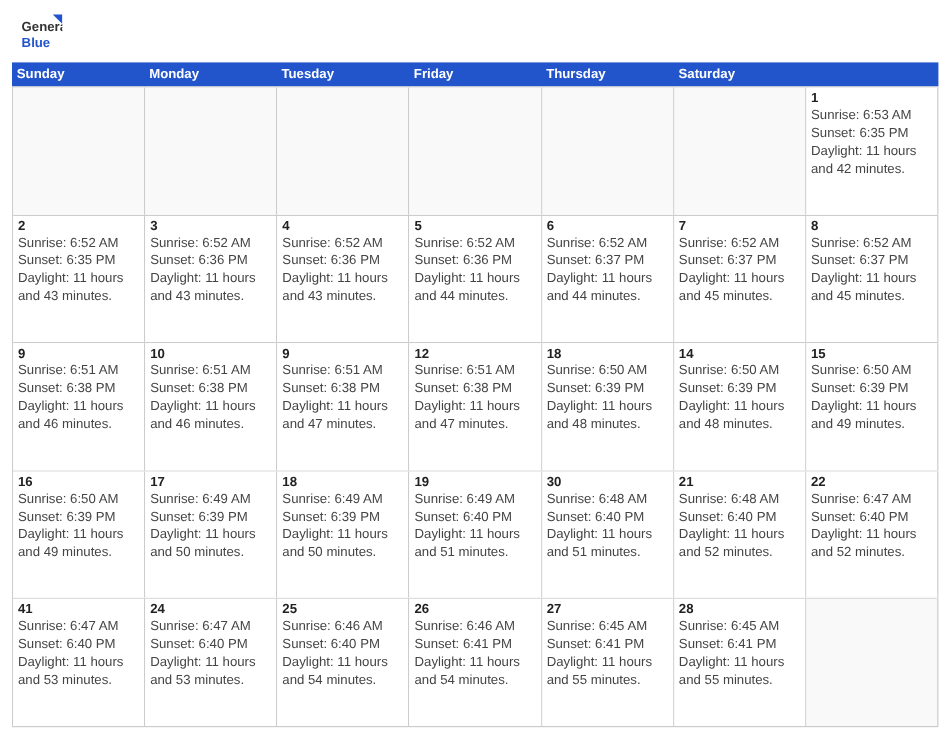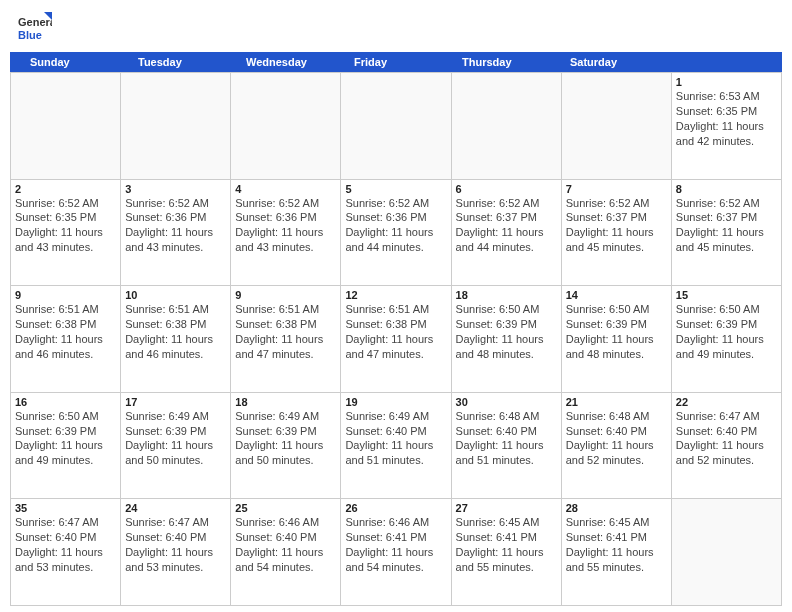--- a/index.html
+++ b/index.html
@@ -43,21 +43,20 @@
     .calendar {
       flex: 1;
       display: flex;
       flex-direction: column;
       padding: 0 10px 6px 10px;
     }
     .cal-header {
       display: grid;
       grid-template-columns: repeat(7, 1fr);
       background: #2255cc;
-      padding-left: 16px;
     }
     .cal-header-cell {
       color: #fff;
       font-size: 11px;
       font-weight: bold;
       padding: 4px 4px;
       text-align: left;
     }
     .cal-body {
       flex: 1;
@@ -112,22 +111,22 @@
 </div>
     <div class="title-block">
       <div class="month-year"></div>
       <div class="location"></div>
     </div>
   </div>
 
   <div class="calendar">
     <div class="cal-header" id="cal-header">
         <div class="cal-header-cell">Sunday</div>
+        <div class="cal-header-cell">Monday</div>
         <div class="cal-header-cell">Tuesday</div>
-        <div class="cal-header-cell">Wednesday</div>
         <div class="cal-header-cell">Friday</div>
         <div class="cal-header-cell">Thursday</div>
         <div class="cal-header-cell">Saturday</div>
       </div>
     <div class="cal-body" id="cal-body">
         <div class="cal-row">
           <div class="cal-cell empty"></div>
           <div class="cal-cell empty"></div>
           <div class="cal-cell empty"></div>
           <div class="cal-cell empty"></div>
@@ -267,21 +266,21 @@
           </div>
           <div class="cal-cell">
             <div class="day-num">22</div>
             <div class="day-info" style="white-space: pre-wrap;">Sunrise: 6:47 AM
 Sunset: 6:40 PM
 Daylight: 11 hours and 52 minutes.</div>
           </div>
         </div>
         <div class="cal-row">
           <div class="cal-cell">
-            <div class="day-num">35</div>
+            <div class="day-num">41</div>
             <div class="day-info" style="white-space: pre-wrap;">Sunrise: 6:47 AM
 Sunset: 6:40 PM
 Daylight: 11 hours and 53 minutes.</div>
           </div>
           <div class="cal-cell">
             <div class="day-num">24</div>
             <div class="day-info" style="white-space: pre-wrap;">Sunrise: 6:47 AM
 Sunset: 6:40 PM
 Daylight: 11 hours and 53 minutes.</div>
           </div>

